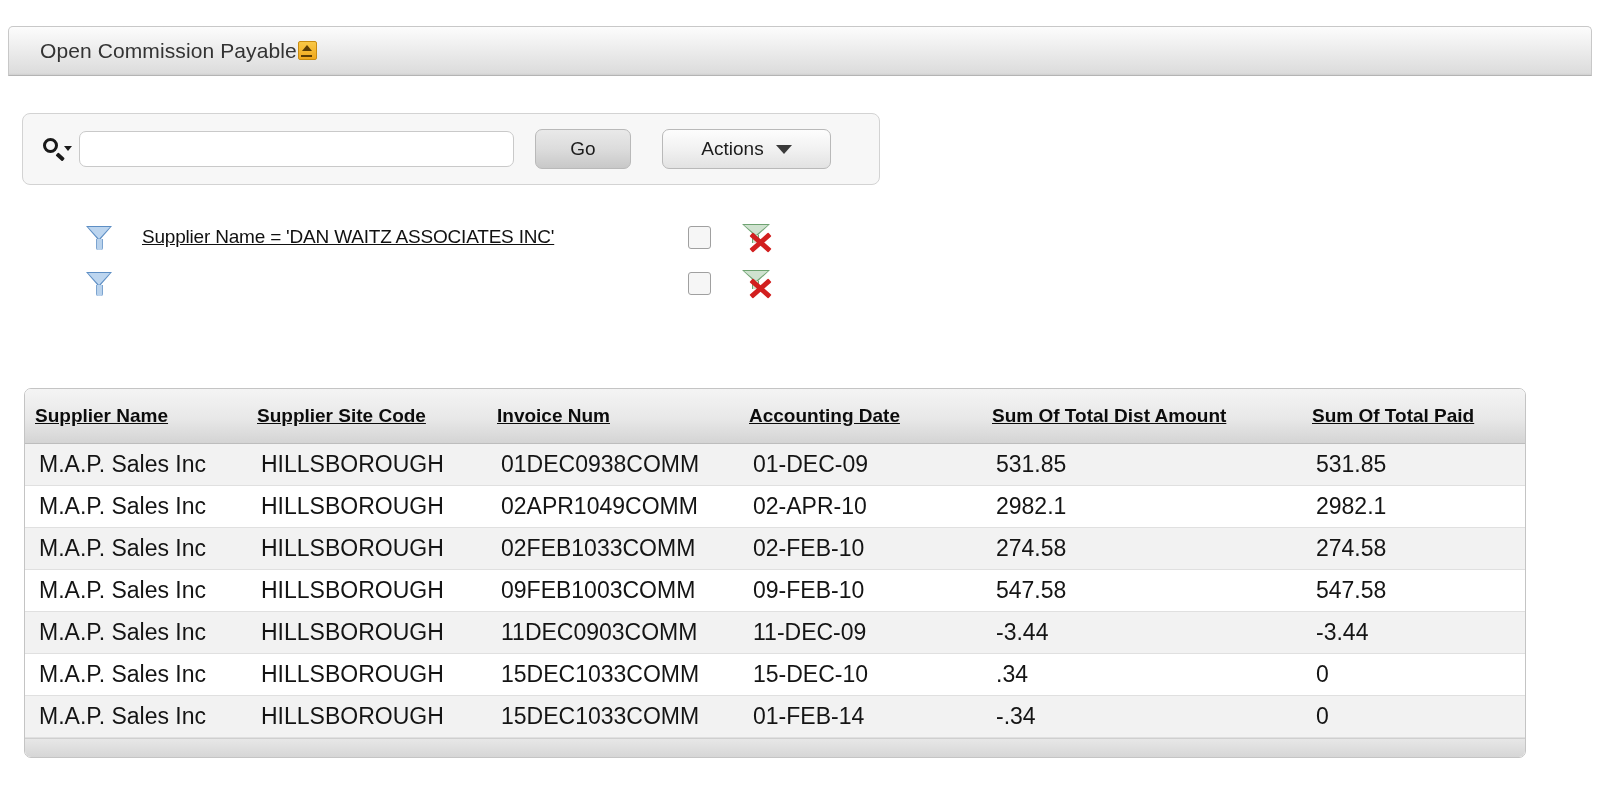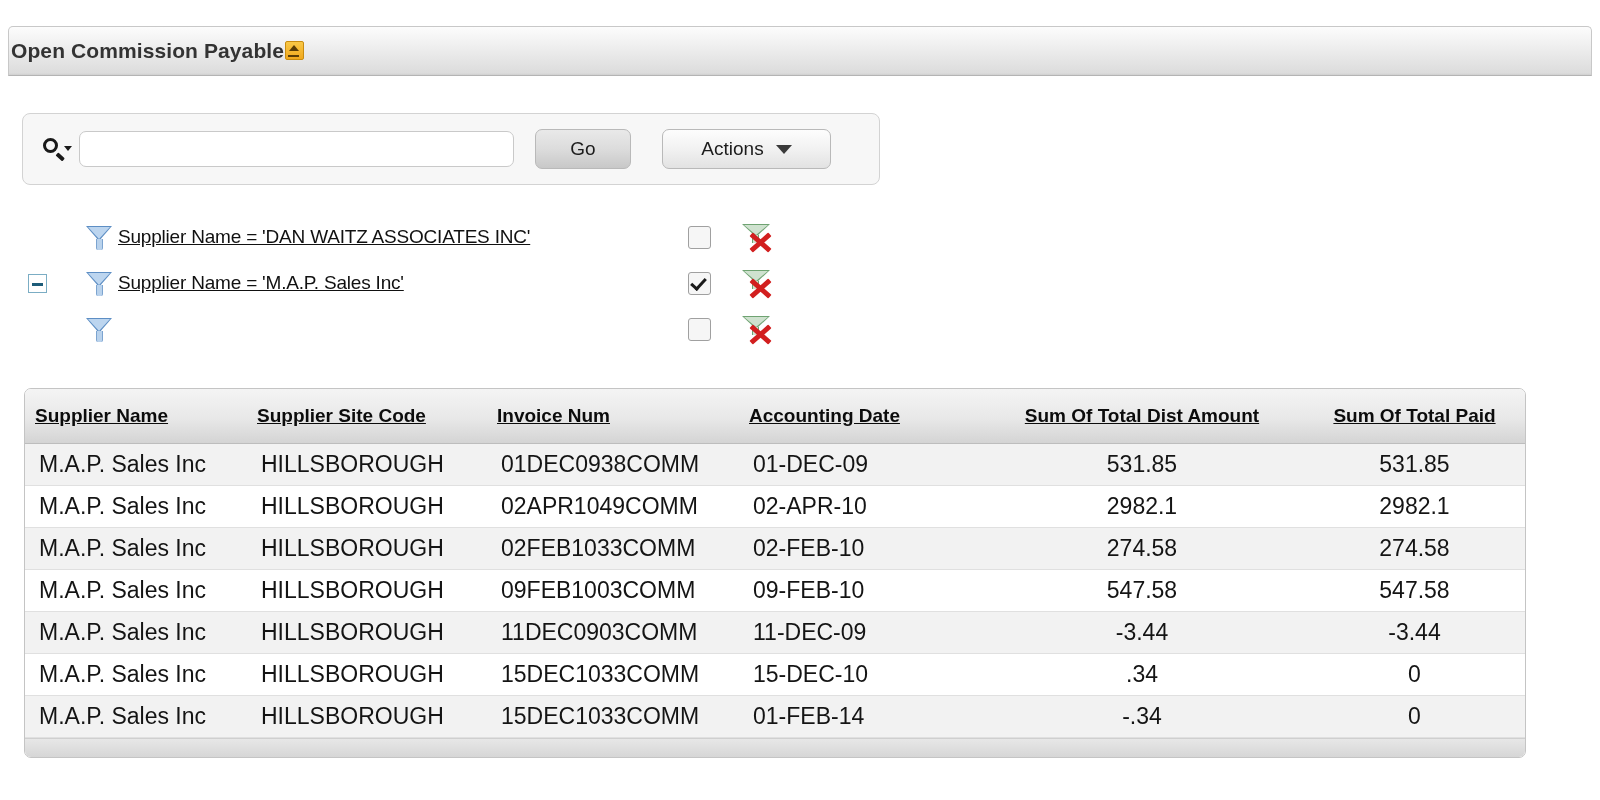--- a/index.html
+++ b/index.html
@@ -28,23 +28,23 @@
     background: linear-gradient(to bottom, #fcfcfc 0%, #efefef 40%, #dcdcdc 96%, #cfcfcf 100%);
     border: 1px solid #c8c8c8;
     border-bottom: 1px solid #b4b4b4;
     border-radius: 5px 5px 0 0;
     display: flex;
     align-items: center;
     box-sizing: border-box;
   }
   .region-title {
     font-size: 21px;
-    font-weight: bold;
+    font-weight: normal;
     color: #333333;
-    padding-left: 2px;
+    padding-left: 31px;
     letter-spacing: 0.1px;
     white-space: nowrap;
   }
   .collapse-icon {
     display: inline-block;
     width: 17px;
     height: 17px;
     margin-left: 1px;
     vertical-align: -2px;
     background: linear-gradient(to bottom, #f9c846 0%, #f0a81e 100%);
@@ -168,20 +168,21 @@
     position: absolute;
     left: 22px;
     top: 214px;
     width: 800px;
   }
   .filter-row {
     position: relative;
     height: 46px;
     display: flex;
     align-items: center;
+    gap: 24px;
   }
   .expand-toggle {
     position: absolute;
     left: 6px;
     width: 19px;
     height: 19px;
     background: #ffffff;
     border: 1px solid #7badc4;
     box-sizing: border-box;
     cursor: pointer;
@@ -333,21 +334,21 @@
     font-size: 23px;
     color: #141414;
     height: 41px;
     padding: 0 14px;
     border-bottom: 1px solid #e0e0e0;
     white-space: nowrap;
   }
   table.report-table tbody tr:nth-child(odd) td { background: #f2f2f2; }
   table.report-table tbody tr:nth-child(even) td { background: #ffffff; }
   .al-left { text-align: left; }
-  .al-right { text-align: center; }
+  .al-right { text-align: left; }
   .report-footer {
     height: 18px;
     background: linear-gradient(to bottom, #e7e7e7 0%, #d6d6d6 100%);
     border-top: 1px solid #cfcfcf;
   }
 </style>
 </head>
 <body>
 
 <div class="region">
@@ -382,37 +383,20 @@
     <div class="filter-checkbox"></div>
     <div class="remove-icon">
       <div class="rf-top"></div>
         <div class="rf-top2"></div>
         <div class="rf-stem"></div>
       <div class="x1"></div>
         <div class="x2"></div>
     </div>
   </div>
 
-  <div class="filter-row">
-    <div class="expand-toggle"></div>
-    <div class="funnel-icon">
-      <div class="f-top"></div>
-        <div class="f-top2"></div>
-        <div class="f-stem"></div>
-    </div>
-    <span class="filter-label">Supplier Name = 'M.A.P. Sales Inc'</span>
-    <div class="filter-checkbox checked"></div>
-    <div class="remove-icon">
-      <div class="rf-top"></div>
-        <div class="rf-top2"></div>
-        <div class="rf-stem"></div>
-      <div class="x1"></div>
-        <div class="x2"></div>
-    </div>
-  </div>
 
   <div class="filter-row">
     <div class="funnel-icon">
       <div class="f-top"></div>
         <div class="f-top2"></div>
         <div class="f-stem"></div>
     </div>
     <div class="filter-checkbox"></div>
     <div class="remove-icon">
       <div class="rf-top"></div>

